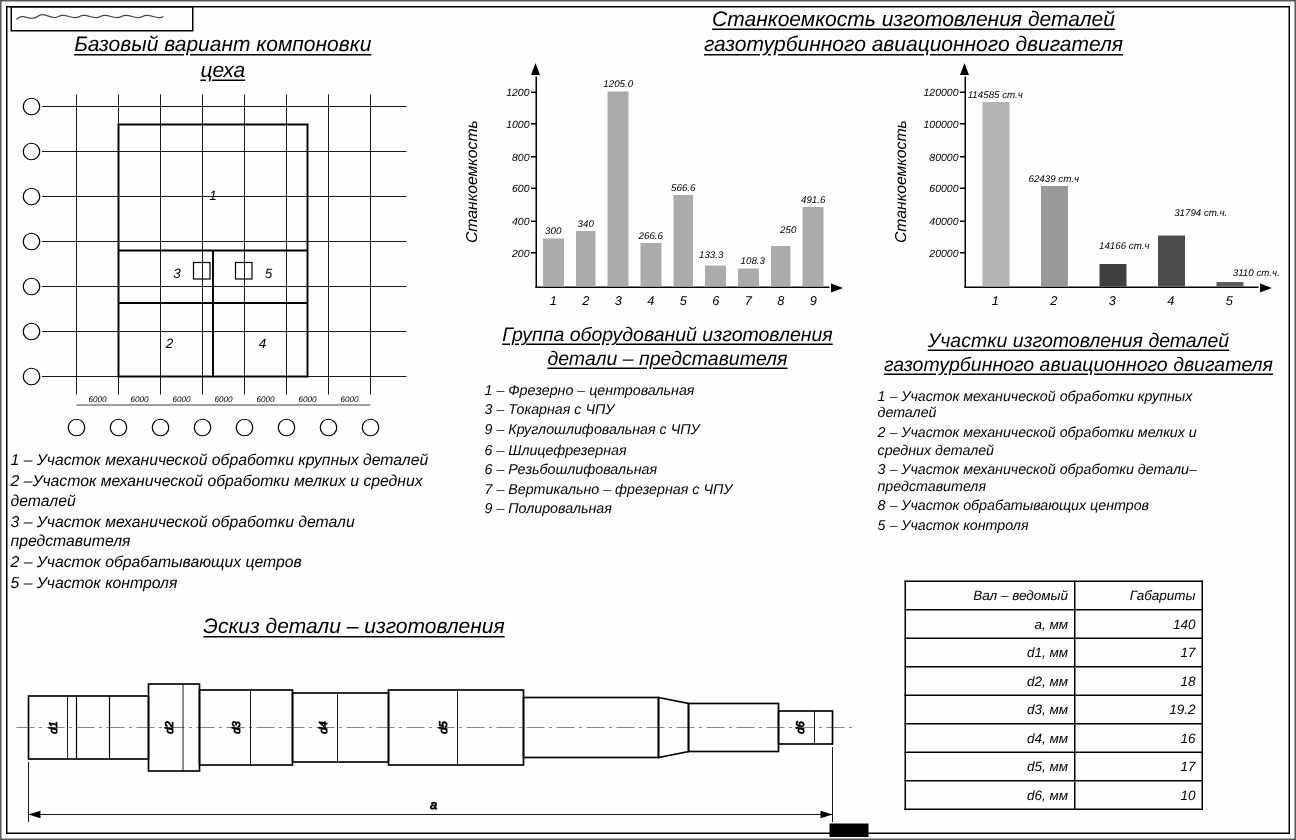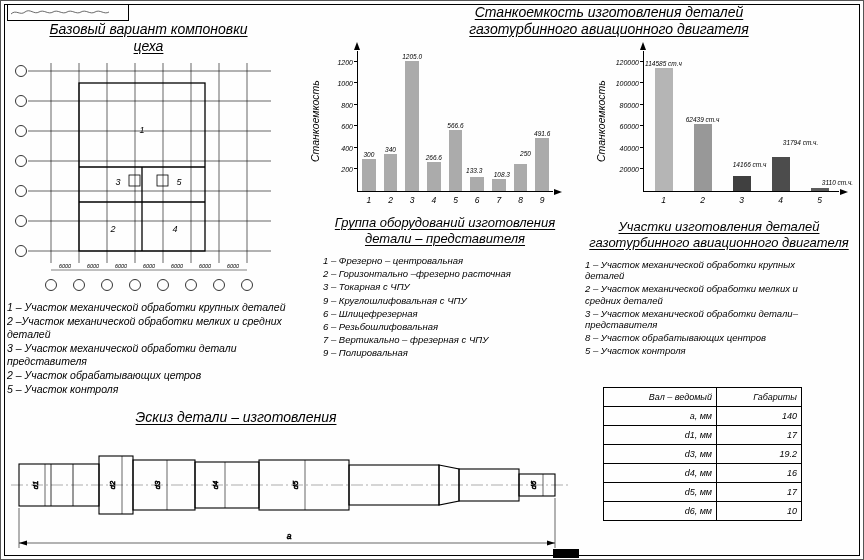--- a/index.html
+++ b/index.html
@@ -207,21 +207,20 @@
         <div class="bar" style="left: 166.5px; width: 18px; height: 3.34923px; background: rgb(92, 92, 92);"></div>
         <span class="vlabel" style="left: 158.5px; bottom: 5.34923px;">3110 ст.ч.</span>
         <span class="xcat" style="left: 165.5px;">5</span>
       </div>
   </div>
 
   <div class="heading" style="left:315px;top:214px;width:258px;font-size:13px;">Группа оборудований изготовления
 детали – представителя</div>
   <div class="list" style="left:322px;top:254px;width:252px;font-size:9.5px;">
       <div class="li">1 – Фрезерно – центровальная</div>
-      <div class="li">2 – Горизонтально –фрезерно расточная</div>
       <div class="li">3 – Токарная с ЧПУ</div>
       <div class="li">9 – Круглошлифовальная с ЧПУ</div>
       <div class="li">6 – Шлицефрезерная</div>
       <div class="li">6 – Резьбошлифовальная</div>
       <div class="li">7 – Вертикально – фрезерная с ЧПУ</div>
       <div class="li">9 – Полировальная</div>
     </div>
 
   <div class="heading" style="left:578px;top:218px;width:280px;font-size:13px;">Участки изготовления деталей
 газотурбинного авиационного двигателя</div>
@@ -241,20 +240,24 @@
       </tr>
     </thead>
     <tbody>
         <tr>
           <td>а, мм</td>
           <td>140</td>
         </tr>
         <tr>
           <td>d1, мм</td>
           <td>17</td>
+        </tr>
+        <tr>
+          <td>d2, мм</td>
+          <td>18</td>
         </tr>
         <tr>
           <td>d3, мм</td>
           <td>19.2</td>
         </tr>
         <tr>
           <td>d4, мм</td>
           <td>16</td>
         </tr>
         <tr>

